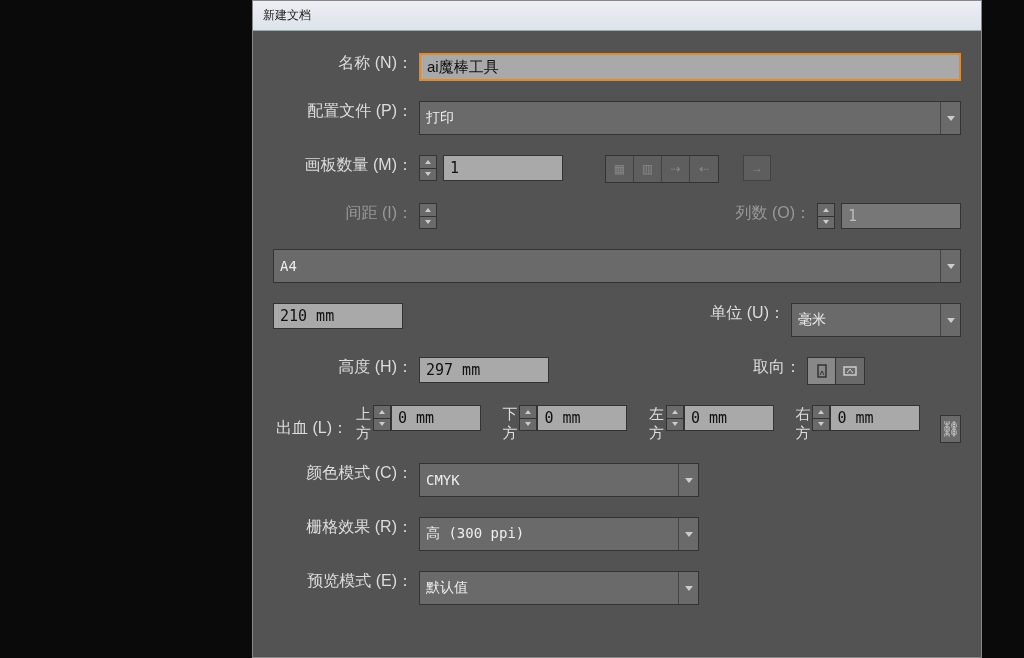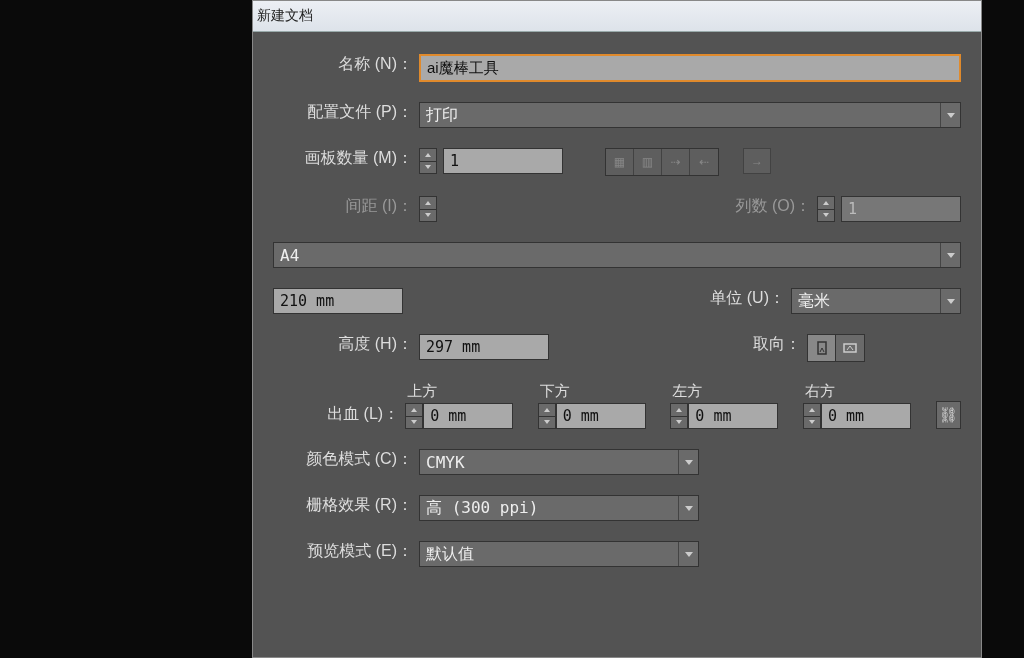--- a/index.html
+++ b/index.html
@@ -20,22 +20,22 @@
     background: #535353;
     border: 1px solid #888;
     margin-left: 210px;
     margin-top: 0;
     display: flex;
     flex-direction: column;
   }
   .titlebar {
     background: linear-gradient(to bottom, #eceff4, #dde3ea);
     color: #222;
-    font-size: 14px;
-    padding: 6px 4px;
+    font-size: 12px;
+    padding: 6px 10px;
     border-bottom: 1px solid #9aa;
   }
   .content {
     flex: 1;
     padding: 22px 20px 10px 20px;
     display: flex;
     flex-direction: column;
     gap: 20px;
   }
   .row {
@@ -54,28 +54,28 @@
   .name-input {
     flex: 1;
     height: 28px;
     background: #a9a9a9;
     border: 2px solid #e08a2c;
     color: #111;
     padding: 4px 6px;
     font-size: 15px;
   }
   .dropdown {
-    height: 26px;
+    height: 34px;
     background: #6a6a6a;
     border: 1px solid #333;
     display: flex;
     align-items: center;
     padding: 0 6px;
     color: #eee;
-    font-size: 16px;
+    font-size: 14px;
     position: relative;
     font-family: "SimSun", monospace;
   }
   .dropdown .dd-arrow {
     position: absolute;
     right: 0;
     top: 0;
     width: 20px;
     height: 100%;
     background: #6a6a6a;
@@ -150,21 +150,20 @@
   .toggle-group .iconbtn {
     border: none;
     border-right: 1px solid #333;
   }
   .toggle-group .iconbtn:last-child { border-right: none; }
   .toggle-group .iconbtn.active {
     background: #888;
   }
   .bleed-block {
     display: flex;
-    flex-direction: column;
     gap: 2px;
   }
   .bleed-label {
     color: #ddd;
     font-size: 15px;
     padding-left: 2px;
   }
   .section-header {
     display: flex;
     align-items: center;

